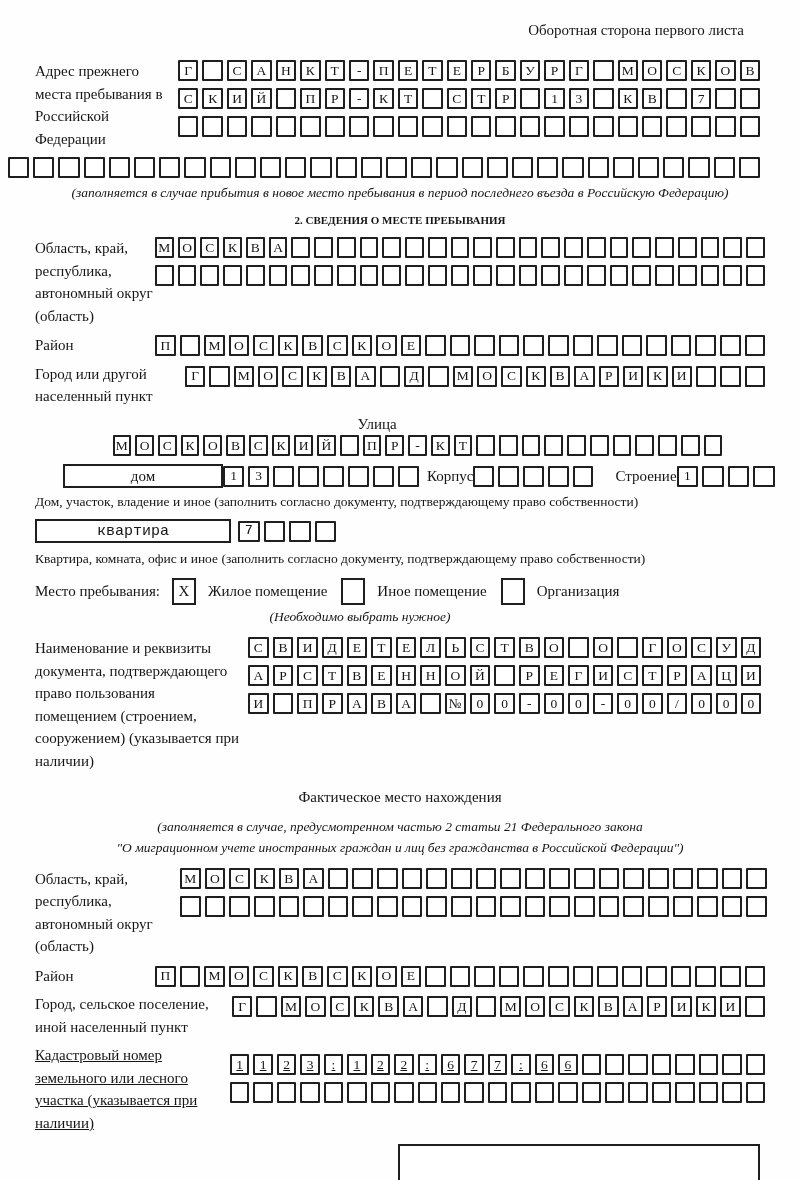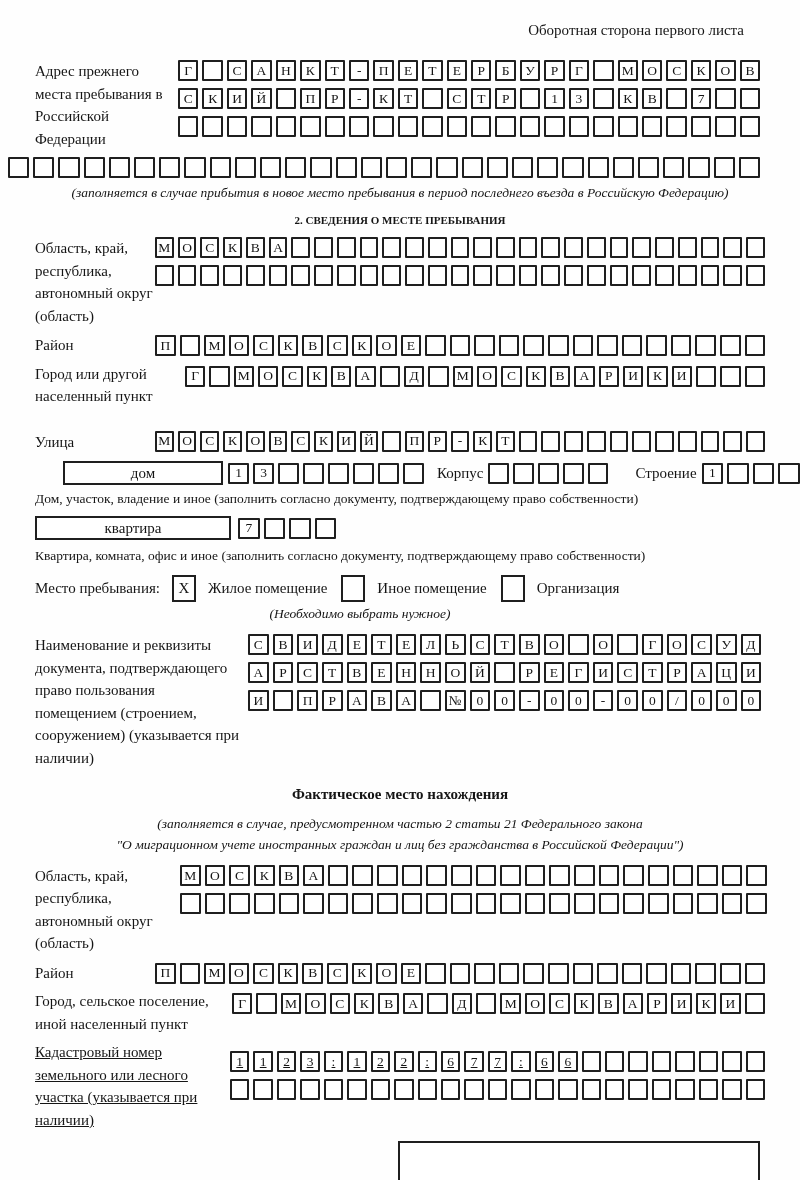--- a/index.html
+++ b/index.html
@@ -31,21 +31,21 @@
     display:flex; align-items:center; justify-content:center; font-size:15px;
   }
 
   .checkbox {
     width:24px; height:27px; border:2px solid #1f1f1f; background:#fff;
     display:flex; align-items:center; justify-content:center;
     font-size:15px; flex:0 0 auto;
   }
 
   .sec-title { text-align:center; font-weight:bold; font-size:11px; }
-  .sub-title { text-align:center; font-weight:bold; font-size:15px; }
+  .sub-title { text-align:center; font-weight:normal; font-size:15px; }
 
   
   .prev-block { margin:21px 0 6px 35px; }
   .prev-block .flabel { width:143px; }
   .prev-block .cellcol { width:582px; }
   .overflow-row { width:752px; margin:7px 0 0 8px; }
   .note-entry { margin-top:7px; }
 
   .s2-title { margin-top:13px; }
 
@@ -54,34 +54,34 @@
   .r-region .cellcol { width:610px; }
 
   .r-district { margin:7px 0 0 35px; align-items:center; }
   .r-district .flabel { width:120px; }
   .r-district .cellrow { width:610px; }
 
   .r-city { margin:6px 0 0 35px; }
   .r-city .flabel { width:150px; }
   .r-city .cellrow { width:580px; margin-top:3px; }
 
-  .r-street { margin:23px 0 0 35px; align-items:flex-start; }
+  .r-street { margin:5px 0 0 35px; align-items:center;flex-direction:column; }
   .r-street .flabel { width:120px; }
   .r-street .cellrow { width:610px; }
 
-  .house-row { margin:8px 0 0 35px; align-items:center; gap:5px; font-size:15px;padding-left:28px; }
+  .house-row { margin:8px 0 0 35px; align-items:center; font-size:15px;padding-left:28px; }
   .house-row .wide-box { width:160px; }
   .house-cells { width:196px; }
   .korpus-label { margin-left:8px; }
   .korpus-cells { width:120px; }
   .stroenie-label { margin-left:22px; }
   .stroenie-cells { width:98px; }
   .house-note { margin:6px 0 0 35px; }
 
-  .apt-row { margin:9px 0 0 35px; align-items:center; gap:7px; }
+  .apt-row { margin:9px 0 0 35px; align-items:center; gap:7px;font-family:Liberation Mono, monospace; }
   .apt-row .wide-box { width:196px; }
   .apt-cells { width:98px; }
   .apt-note { margin:8px 0 0 35px; }
 
   .stay-row { margin:11px 0 0 35px; align-items:center; font-size:15px; }
   .stay-label { margin-right:12px; }
   .stay-opt-label { margin:0 14px 0 12px;text-align:center; }
   .stay-note { margin-top:4px; width:420px; margin-left:150px; }
 
   .doc-block { margin:12px 0 16px 35px; }

